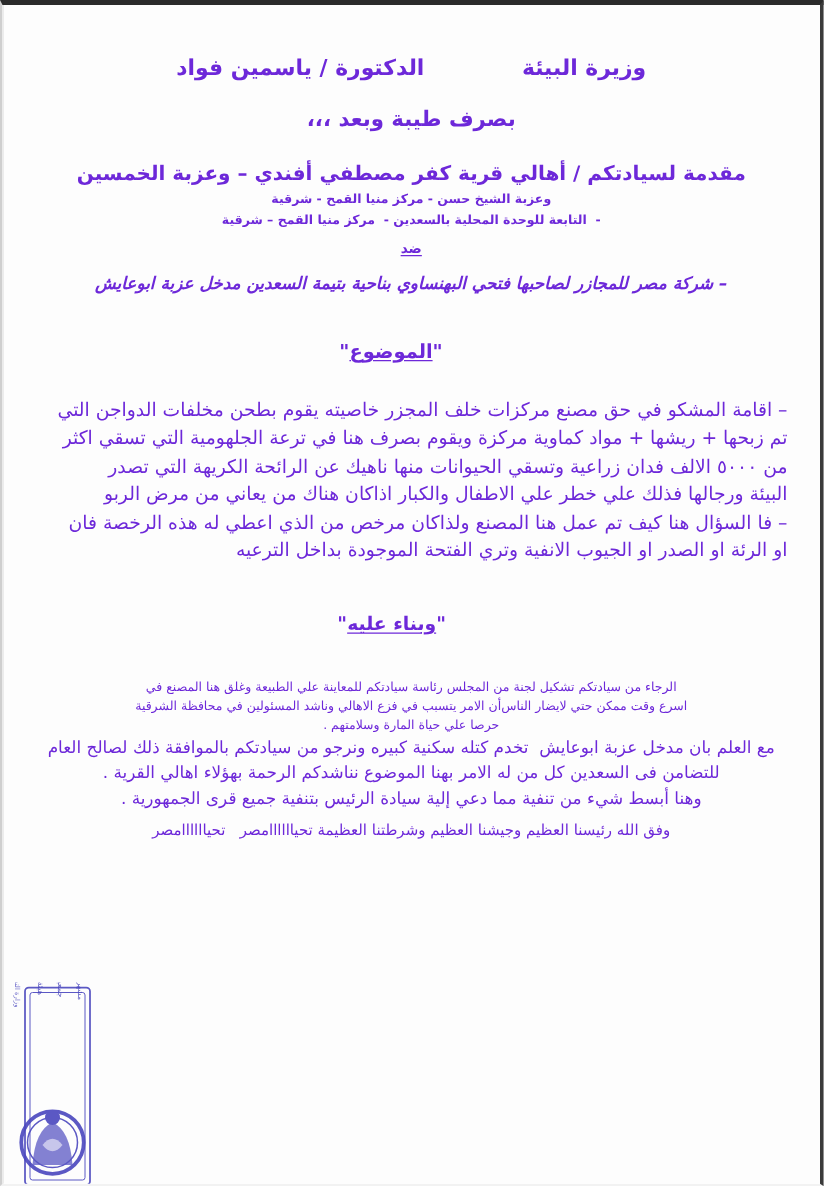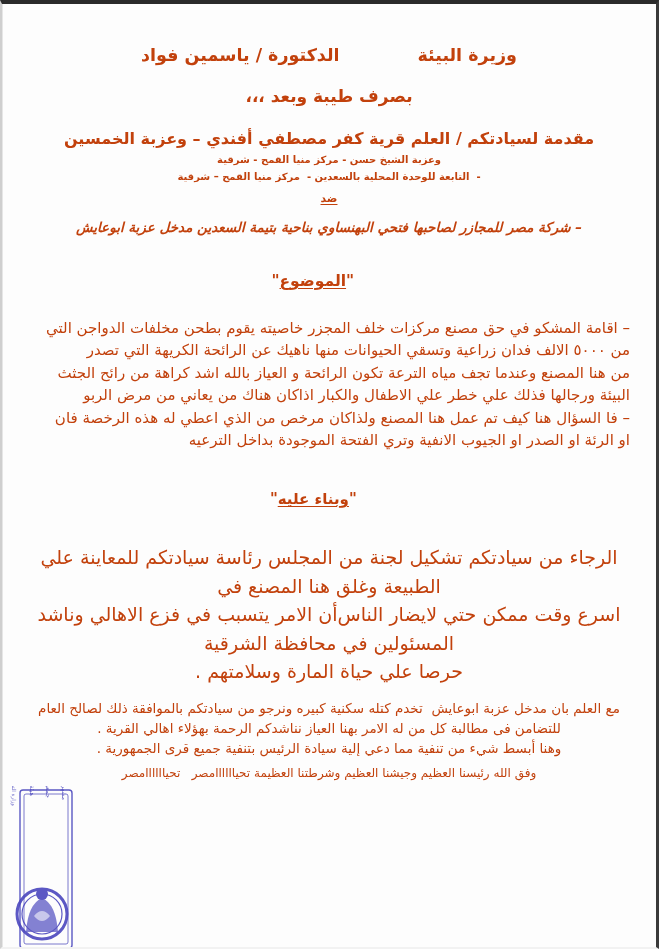--- a/index.html
+++ b/index.html
@@ -34,21 +34,21 @@
     z-index: 3;
     padding: 26px 26px 0 26px;
     box-sizing: border-box;
     direction: rtl;
     text-align: center;
     color: #111111;
   }
   .line {
     direction: rtl;
     unicode-bidi: isolate;
-    color: #c2410c;
+    color: #6d28d9;
     line-height: 1.5;
     white-space: pre-wrap;
   }
   .hdr-name {
     font-size: 17.5px;
     font-weight: bold;
     letter-spacing: .2px;
   }
   .hdr-row {
     display: flex;
@@ -100,30 +100,30 @@
     margin-top: 0;
     text-align: right;
   }
   .basis {
     font-size: 15px;
     font-weight: bold;
     margin-top: 14px;
   }
   .basis u { text-underline-offset: 2px; }
   .req {
-    font-size: 19px;
+    font-size: 10px;
     font-weight: normal;
     line-height: 1.95;
     margin-top: 10px;
   }
   .req2 {
     font-size: 13.5px;
     font-weight: normal;
     line-height: 1.95;
-    margin-top: 12px;
+    margin-top: 0;
   }
   .closing {
     font-size: 12px;
     font-weight: normal;
     line-height: 1.8;
     margin-top: 6px;
   }
 
   
   .stamp {
@@ -146,56 +146,56 @@
 
   <div class="doc">
 
     <div class="hdr-row">
       <div class="line hdr-name">وزيرة البيئة</div>
       <div class="line hdr-name">الدكتورة / ياسمين فواد</div>
     </div>
 
     <div class="line greet">بصرف طيبة وبعد ،،،</div>
 
-    <div class="line addr">مقدمة لسيادتكم / العلم قرية كفر مصطفي أفندي – وعزبة الخمسين</div>
+    <div class="line addr">مقدمة لسيادتكم / أهالي قرية كفر مصطفي أفندي – وعزبة الخمسين</div>
     <div class="line addr-sub">وعزبة الشيخ حسن - مركز منيا القمح - شرقية</div>
     <div class="line addr-sub">-  التابعة للوحدة المحلية بالسعدين -  مركز منيا القمح – شرقية</div>
 
     <div class="line kw">ضد</div>
     <div class="line respondent">– شركة مصر للمجازر لصاحبها فتحي البهنساوي بناحية بتيمة السعدين مدخل عزبة ابوعايش</div>
 
     <div class="line subject">
       <span>"</span><u>الموضوع</u><span>"</span>
     </div>
 
     <div class="para">
       <div class="line">– اقامة المشكو في حق مصنع مركزات خلف المجزر خاصيته يقوم بطحن مخلفات الدواجن التي</div>
+      <div class="line">تم زبحها + ريشها + مواد كماوية مركزة ويقوم بصرف هنا في ترعة الجلهومية التي تسقي اكثر</div>
       <div class="line">من ٥٠٠٠ الالف فدان زراعية وتسقي الحيوانات منها ناهيك عن الرائحة الكريهة التي تصدر</div>
-      <div class="line">من هنا المصنع وعندما تجف مياه الترعة تكون الرائحة و العياز بالله اشد كراهة من رائح الجثث</div>
     </div>
 
     <div class="para">
       <div class="line">البيئة ورجالها فذلك علي خطر علي الاطفال والكبار اذاكان هناك من يعاني من مرض الربو</div>
       <div class="line">– فا السؤال هنا كيف تم عمل هنا المصنع ولذاكان مرخص من الذي اعطي له هذه الرخصة فان</div>
       <div class="line">او الرئة او الصدر او الجيوب الانفية وتري الفتحة الموجودة بداخل الترعيه</div>
     </div>
 
     <div class="line basis">
       <span>"</span><u>وبناء عليه</u><span>"</span>
     </div>
 
     <div class="req">
       <div class="line">الرجاء من سيادتكم تشكيل لجنة من المجلس رئاسة سيادتكم للمعاينة علي الطبيعة وغلق هنا المصنع في</div>
       <div class="line">اسرع وقت ممكن حتي لايضار الناس‌أن الامر يتسبب في فزع الاهالي وناشد المسئولين في محافظة الشرقية</div>
       <div class="line">حرصا علي حياة المارة وسلامتهم .</div>
     </div>
 
     <div class="req2">
       <div class="line">مع العلم بان مدخل عزبة ابوعايش  تخدم كتله سكنية كبيره ونرجو من سيادتكم بالموافقة ذلك لصالح العام</div>
-      <div class="line">للتضامن فى مطالبة كل من له الامر بهنا العياز نناشدكم الرحمة بهؤلاء اهالي القرية .</div>
+      <div class="line">للتضامن فى السعدين كل من له الامر بهنا الموضوع نناشدكم الرحمة بهؤلاء اهالي القرية .</div>
       <div class="line">وهنا أبسط شيء من تنفية مما دعي إلية سيادة الرئيس بتنفية جميع قرى الجمهورية .</div>
     </div>
 
     <div class="closing">
       <div class="line">وفق الله رئيسنا العظيم وجيشنا العظيم وشرطتنا العظيمة تحياااااامصر   تحياااااامصر</div>
 
     </div>
 
   </div>
 

